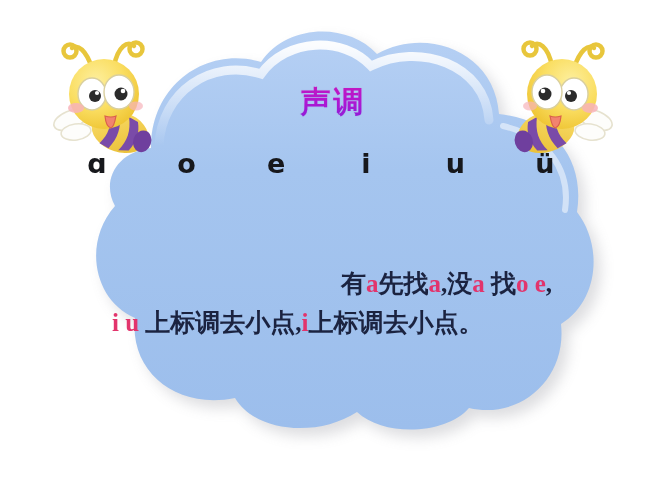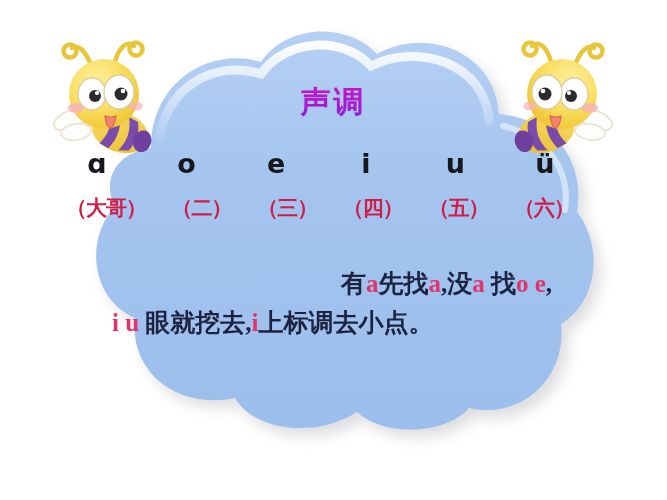--- a/index.html
+++ b/index.html
@@ -300,29 +300,21 @@
 
     <div id="vowel-row">
       <span class="vowel">ɑ</span>
       <span class="vowel">o</span>
       <span class="vowel">e</span>
       <span class="vowel">i</span>
       <span class="vowel">u</span>
       <span class="vowel">ü</span>
     </div>
 
-    <div id="order-row">
-      <span class="order-item">（大哥）</span>
-      <span class="order-item">（二）</span>
-      <span class="order-item">（三）</span>
-      <span class="order-item">（四）</span>
-      <span class="order-item">（五）</span>
-      <span class="order-item">（六）</span>
-    </div>
 
 
     <div id="verse">
       <div class="verse-line" id="verse-line-1"><span>有</span><span class="py">a</span><span>先找</span><span class="py">a</span><span>,没</span><span class="py">a</span><span> 找</span><span class="py">o e</span><span>,</span></div>
-      <div class="verse-line" id="verse-line-2"><span class="py">i u</span><span> 眼就挖去,</span><span class="py">i</span><span>上标调去小点。</span></div>
+      <div class="verse-line" id="verse-line-2"><span class="py">i u</span><span> 上标调去小点,</span><span class="py">i</span><span>上标调去小点。</span></div>
     </div>
 
   </div>
 </div>
 
 </body></html>

